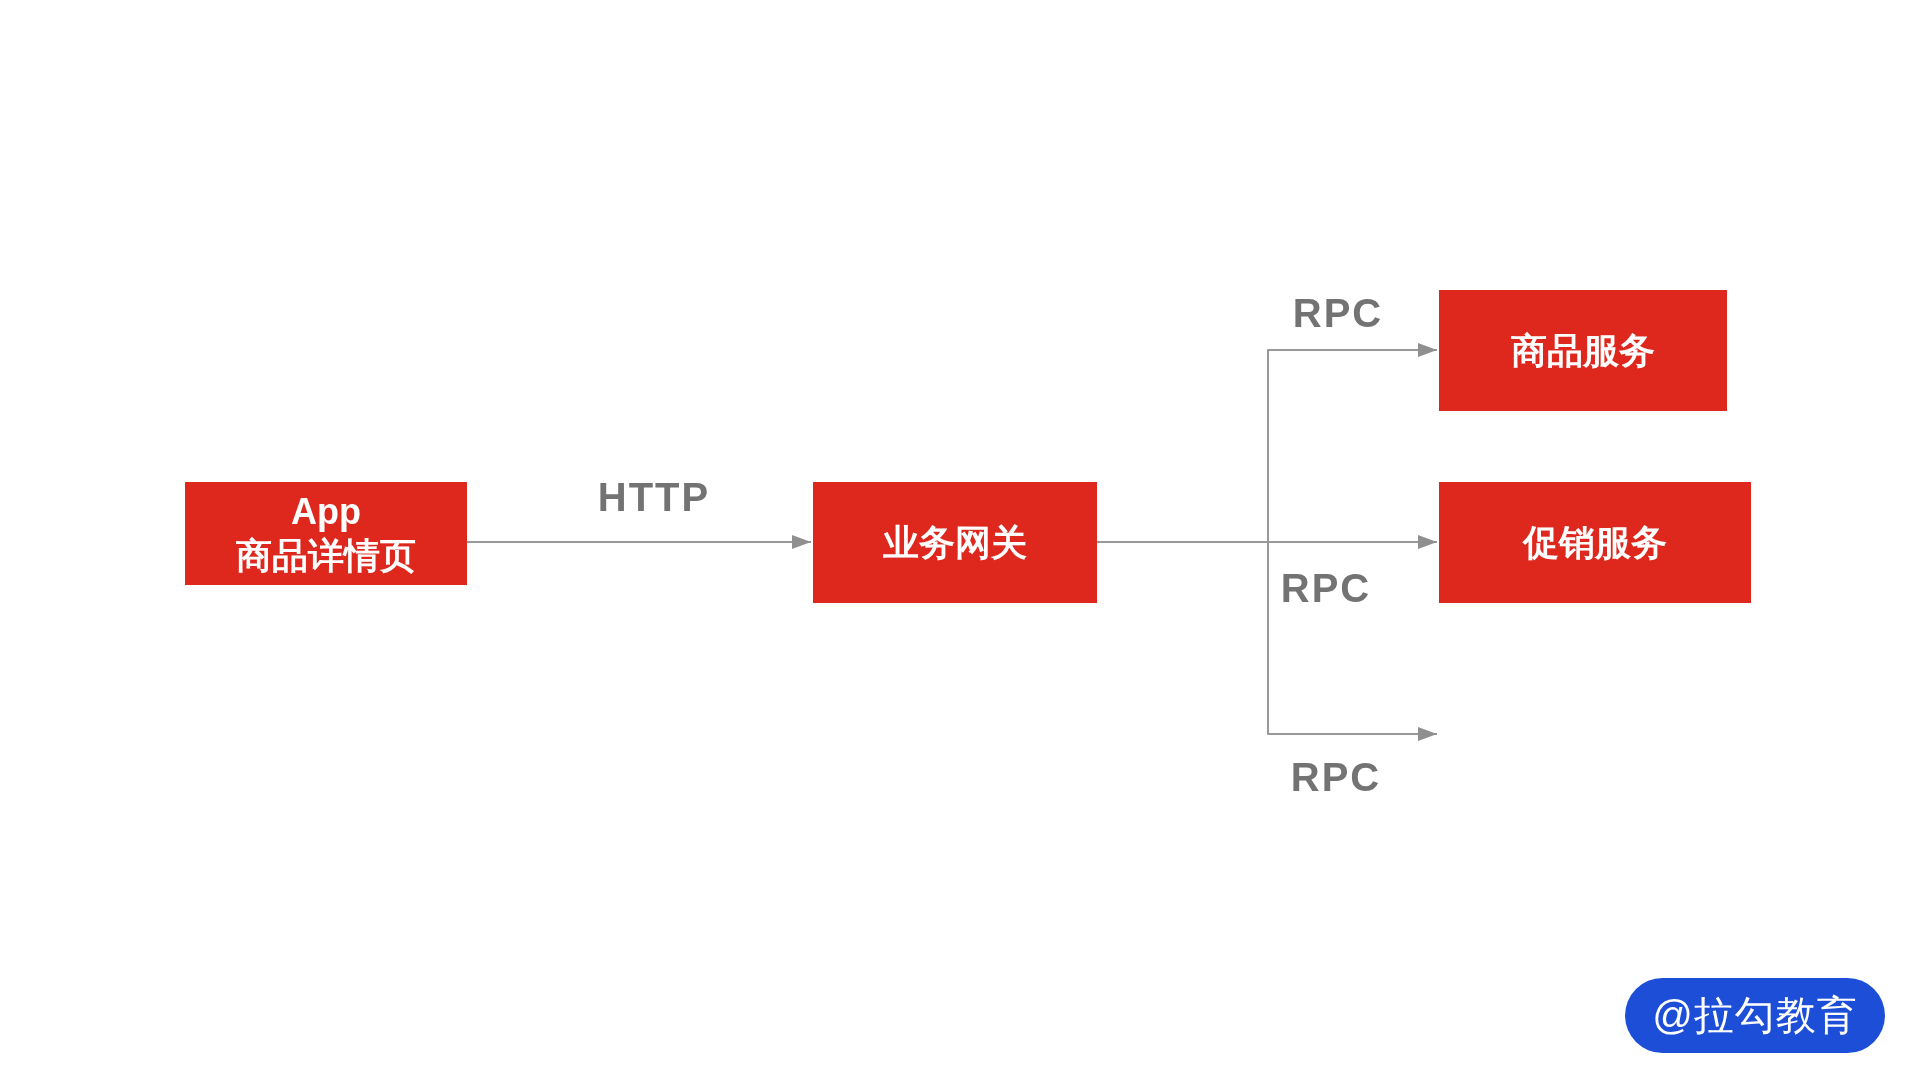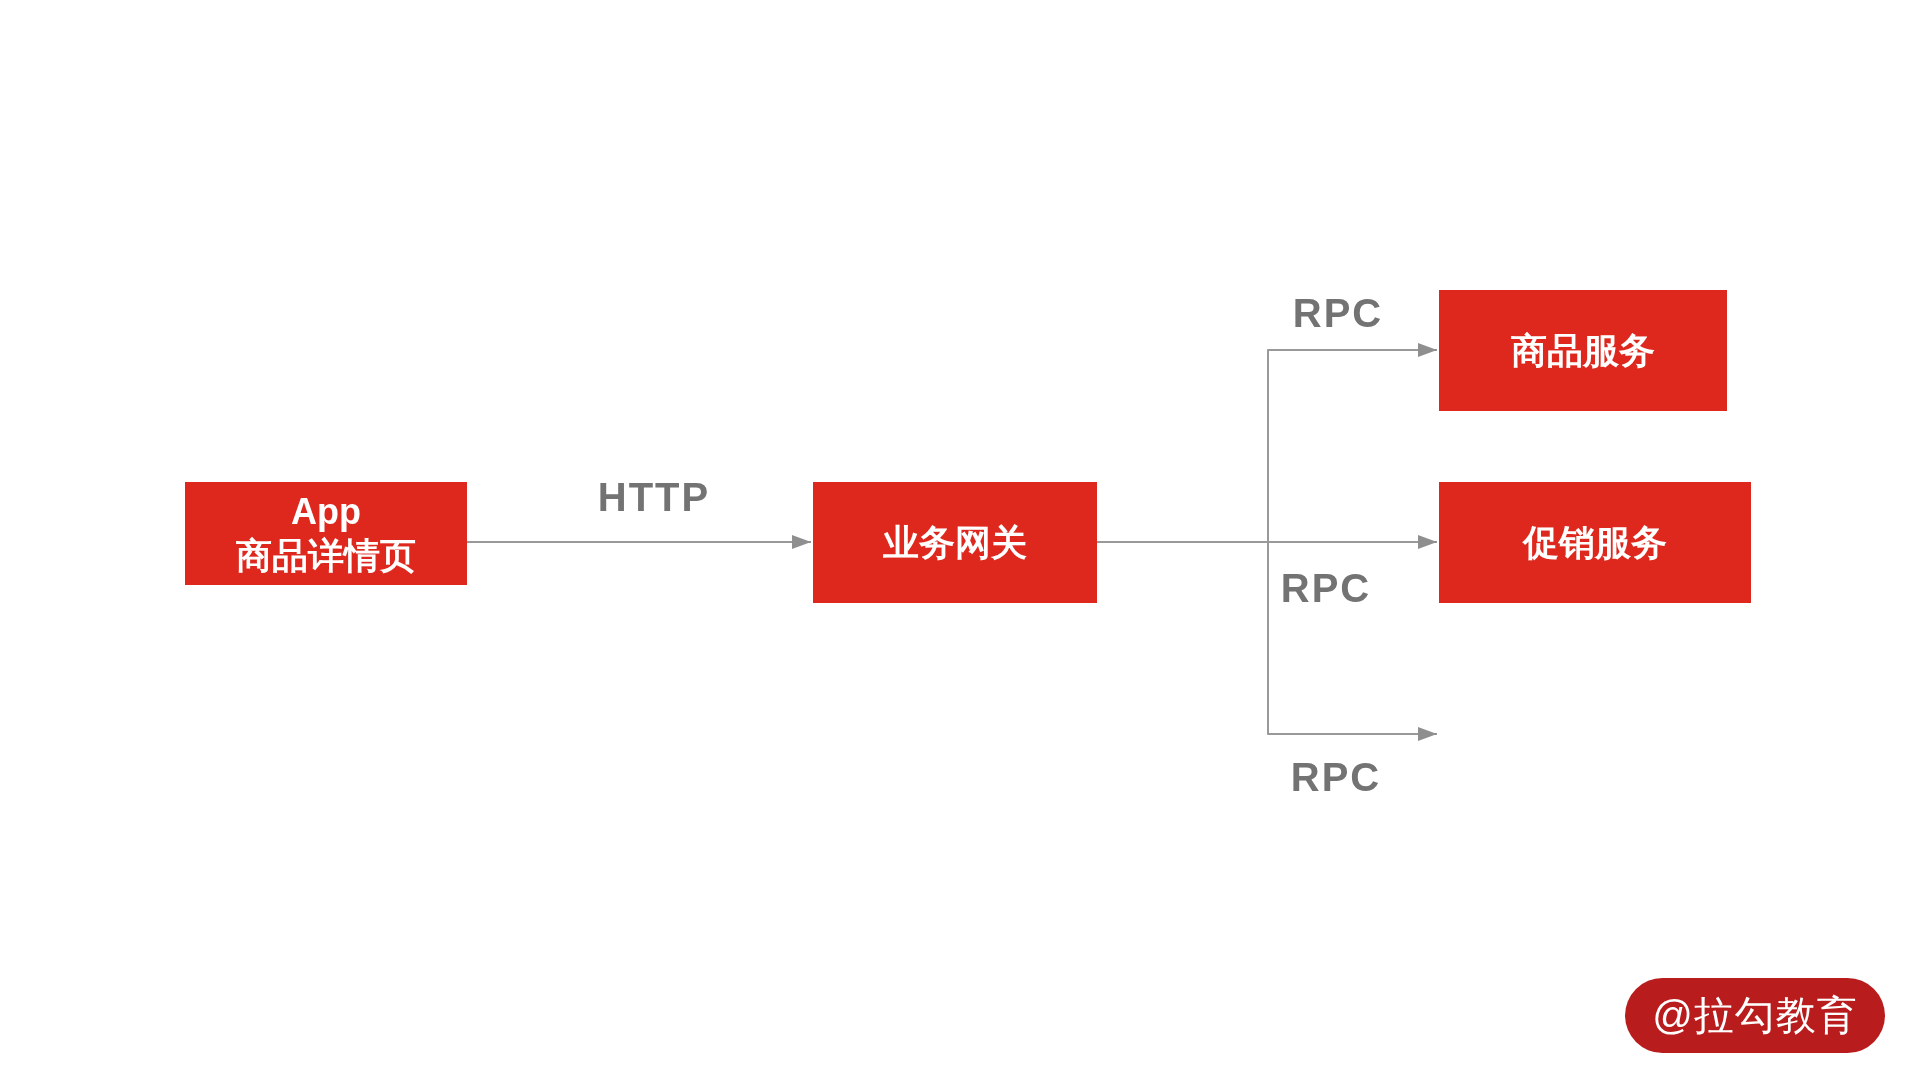--- a/index.html
+++ b/index.html
@@ -49,21 +49,21 @@
   }
   #label-http  { left: 642px;  top: 497px; margin-left: 12px; }
   #label-rpc-1 { left: 1338px; top: 313px; }
   #label-rpc-2 { left: 1326px; top: 588px; }
   #label-rpc-3 { left: 1336px; top: 777px; }
   #watermark {
     position: absolute;
     left: 1625px; top: 978px;
     width: 260px; height: 75px;
     border-radius: 38px;
-    background: #b91c1c;
+    background: #1d4ed8;
     color: #ffffff;
     display: flex;
     align-items: center;
     justify-content: center;
     font-size: 40px;
     font-weight: 500;
     letter-spacing: 1px;
   }
 </style>
 </head>

